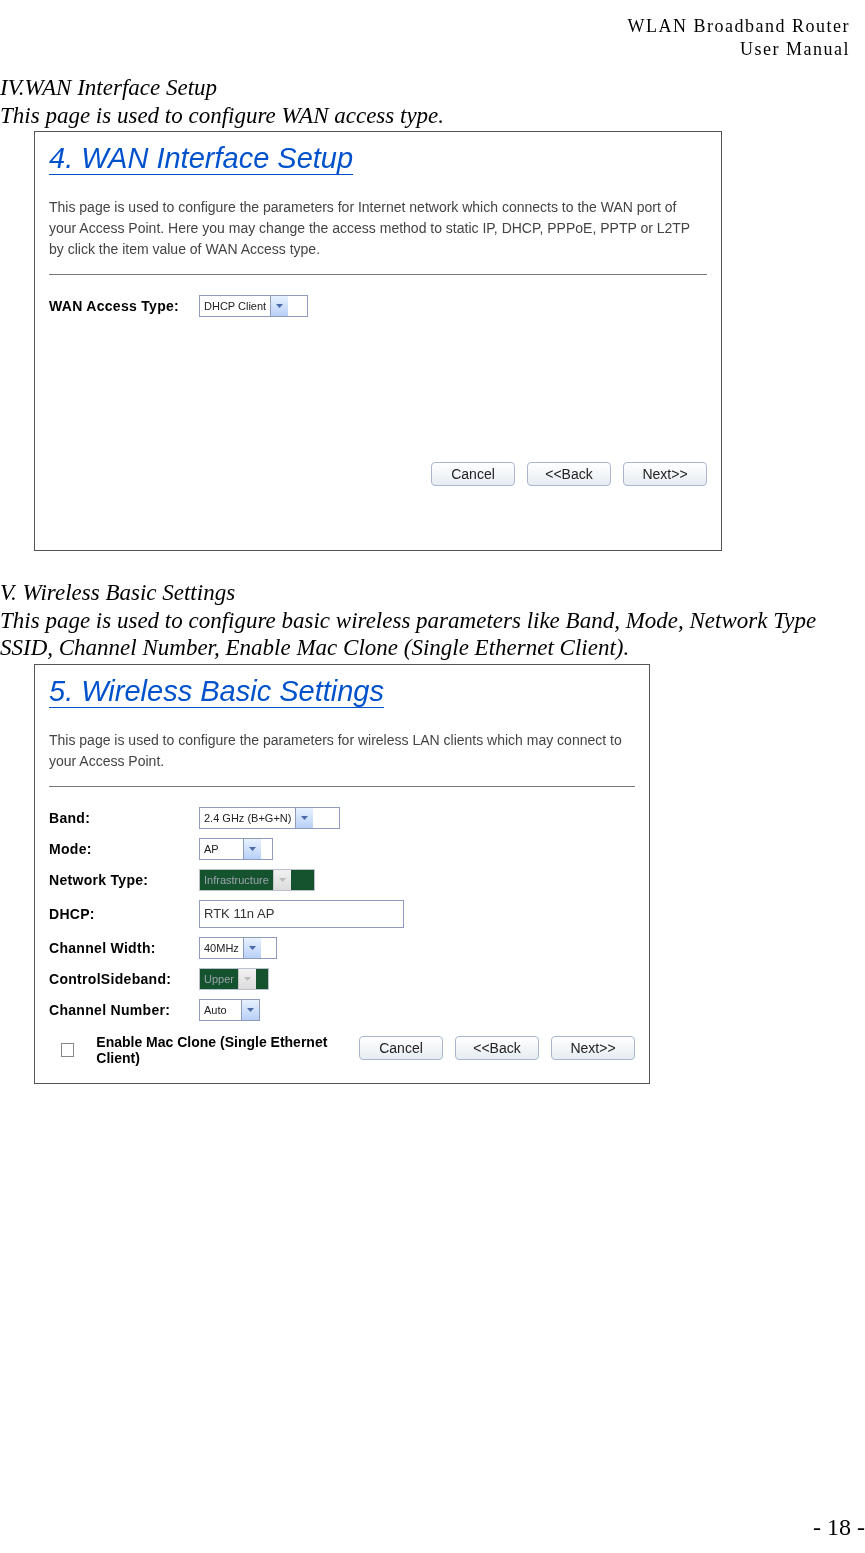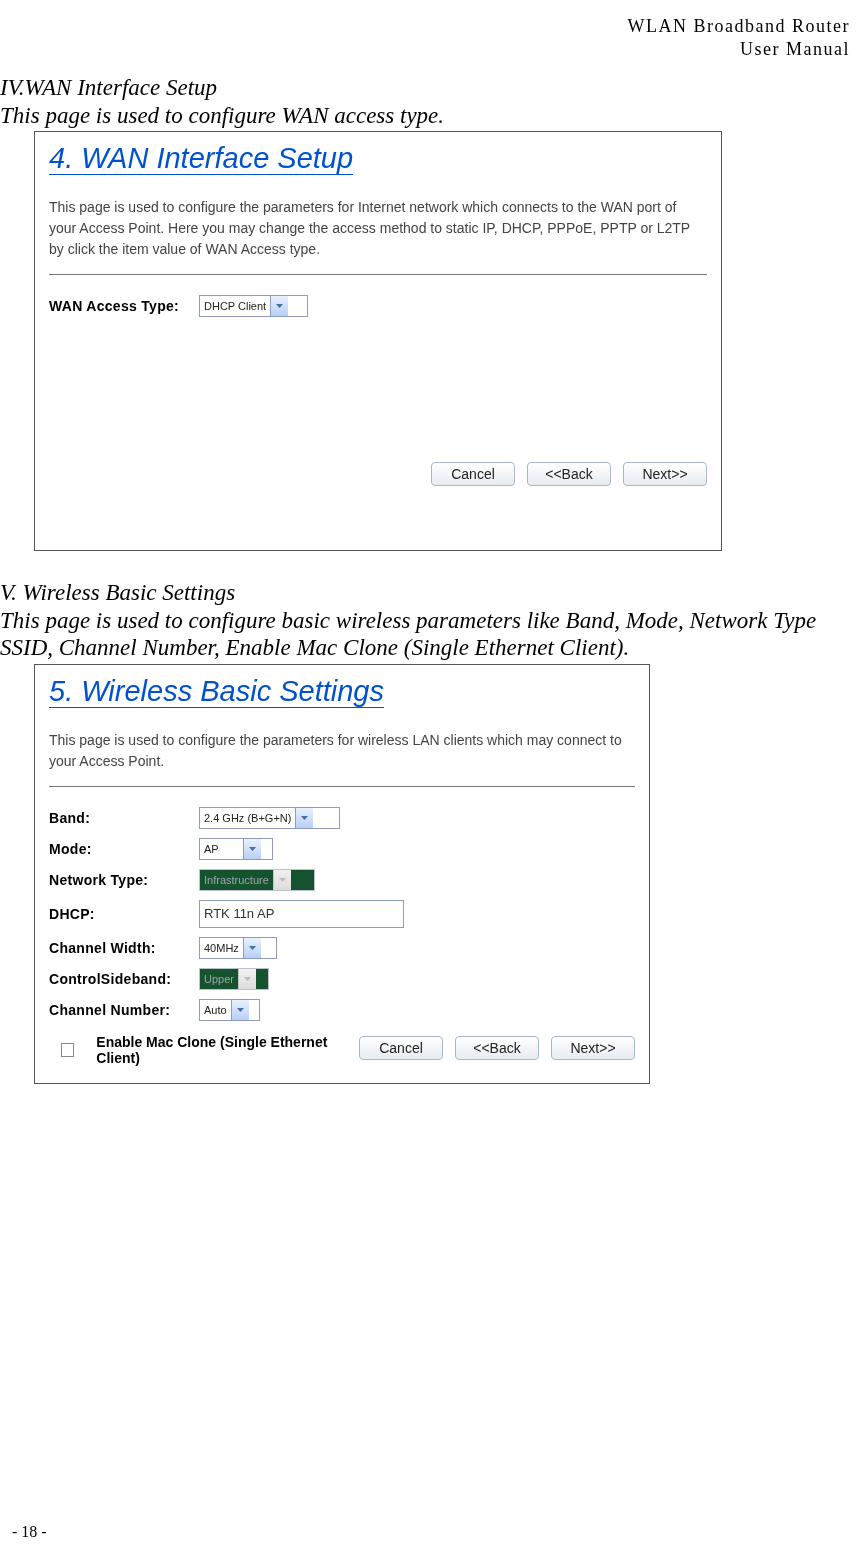--- a/index.html
+++ b/index.html
@@ -169,24 +169,24 @@
     display: flex;
     align-items: center;
     justify-content: flex-end;
     margin-top: 4px;
   }
   .wifi-bottom-bar .checkbox-row { flex: 1; }
 
   .page-number {
     position: absolute;
     bottom: 12px;
-    left: 12px;
+    left: 0;
     right: 0;
-    text-align: left;
-    font-size: 16px;
+    text-align: right;
+    font-size: 24px;
   }
 </style>
 </head>
 <body>
 
 <div class="page">
 
   <div class="header-right">
     <div>WLAN  Broadband  Router</div>
     <div>User  Manual</div>
@@ -293,21 +293,21 @@
         <span class="dd-arrow">
             <svg width="7" height="4">
               <polygon points="0,0 7,0 3.5,4" fill="#bcbcbc"></polygon>
             </svg>
           </span>
       </span>
     </div>
 
     <div class="field-row">
       <span class="field-label">Channel Number:</span>
-      <span class="dropdown" style="width:55px;">
+      <span class="dropdown" style="width:55px;justify-content:space-between;">
         <span class="dd-text">Auto</span>
         <span class="dd-arrow">
             <svg width="7" height="4">
               <polygon points="0,0 7,0 3.5,4" fill="#4a6aa8"></polygon>
             </svg>
           </span>
       </span>
     </div>
 
     <div class="wifi-bottom-bar">

